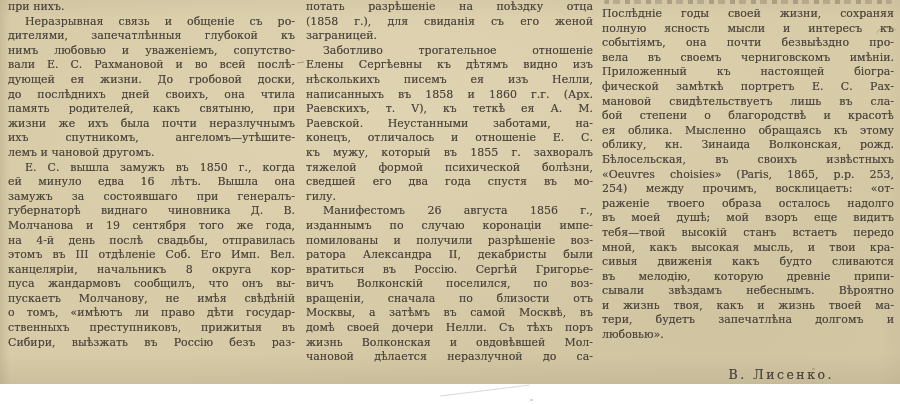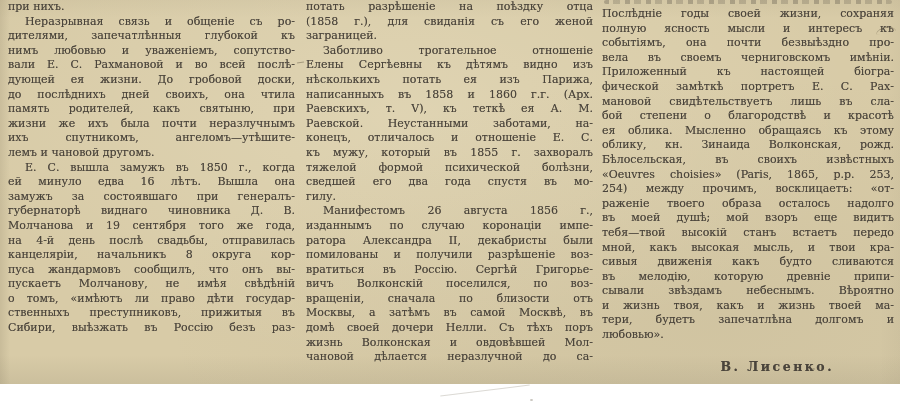--- a/index.html
+++ b/index.html
@@ -32,23 +32,23 @@
   .line.indent{padding-left:17px;}
   
   .clipped-frag{
     height:4px;overflow:hidden;margin:0 2px 3px 2px;opacity:0.55;
     background:repeating-linear-gradient(90deg,
       rgba(74,68,59,0.55) 0 5px, rgba(74,68,59,0) 5px 9px,
       rgba(74,68,59,0.4) 9px 16px, rgba(74,68,59,0) 16px 21px);
     border-radius:2px;
   }
   .signature{
-    margin-top:17px;padding-right:60px;
+    margin-top:25px;padding-right:60px;
     text-align:right;text-align-last:right;
-    font-size:12.5px;letter-spacing:2.5px;font-weight:bold;
+    font-size:12.5px;letter-spacing:2.5px;
   }
   .pen-mark{
     position:absolute;left:876px;top:27px;width:20px;height:6px;
     border-top:1.6px solid rgba(96,86,66,0.5);
     border-radius:60% 40% 0 0 / 100% 70% 0 0;
     transform:rotate(-4deg);
   }
   .margin-dash{
     position:absolute;left:297px;top:62px;width:7px;height:0;
     border-top:1.4px solid rgba(96,86,66,0.45);
@@ -81,49 +81,50 @@
         <div class="line">память родителей, какъ святыню, при</div>
         <div class="line">жизни же ихъ была почти неразлучнымъ</div>
         <div class="line">ихъ спутникомъ, ангеломъ—утѣшите-</div>
         <div class="line end">лемъ и чановой другомъ.</div>
         <div class="line indent">Е. С. вышла замужъ въ 1850 г., когда</div>
         <div class="line">ей минуло едва 16 лѣтъ. Вышла она</div>
         <div class="line">замужъ за состоявшаго при генералъ-</div>
         <div class="line">губернаторѣ виднаго чиновника Д. В.</div>
         <div class="line">Молчанова и 19 сентября того же года,</div>
         <div class="line">на 4-й день послѣ свадьбы, отправилась</div>
+        <div class="line">этомъ въ III отдѣленіе Соб. Его Имп. Вел.</div>
         <div class="line">канцеляріи, начальникъ 8 округа кор-</div>
         <div class="line">пуса жандармовъ сообщилъ, что онъ вы-</div>
         <div class="line">пускаетъ Молчанову, не имѣя свѣдѣній</div>
         <div class="line">о томъ, «имѣютъ ли право дѣти государ-</div>
         <div class="line">ственныхъ преступниковъ, прижитыя въ</div>
         <div class="line">Сибири, выѣзжать въ Россію безъ раз-</div>
       </div>
   </div>
 
   <div class="column col2">
     <div>
         <div class="line">потать разрѣшеніе на поѣздку отца</div>
         <div class="line">(1858 г.), для свиданія съ его женой</div>
         <div class="line end">заграницей.</div>
         <div class="line indent">Заботливо трогательное отношеніе</div>
         <div class="line">Елены Сергѣевны къ дѣтямъ видно изъ</div>
-        <div class="line">нѣсколькихъ потать ея изъ Парижа,</div>
+        <div class="line">нѣсколькихъ писемъ ея изъ Нелли,</div>
         <div class="line">написанныхъ въ 1858 и 1860 г.г. (Арх.</div>
         <div class="line">Раевскихъ, т. V), къ теткѣ ея А. М.</div>
         <div class="line">Раевской. Неустанными заботами, на-</div>
         <div class="line">конецъ, отличалось и отношеніе Е. С.</div>
         <div class="line">къ мужу, который въ 1855 г. захворалъ</div>
         <div class="line">тяжелой формой психической болѣзни,</div>
         <div class="line">сведшей его два года спустя въ мо-</div>
         <div class="line end">гилу.</div>
         <div class="line indent">Манифестомъ 26 августа 1856 г.,</div>
         <div class="line">изданнымъ по случаю коронаціи импе-</div>
+        <div class="line">помилованы и получили разрѣшеніе воз-</div>
         <div class="line">ратора Александра II, декабристы были</div>
-        <div class="line">помилованы и получили разрѣшеніе воз-</div>
         <div class="line">вратиться въ Россію. Сергѣй Григорье-</div>
         <div class="line">вичъ Волконскій поселился, по воз-</div>
         <div class="line">вращеніи, сначала по близости отъ</div>
         <div class="line">Москвы, а затѣмъ въ самой Москвѣ, въ</div>
         <div class="line">домѣ своей дочери Нелли. Съ тѣхъ поръ</div>
         <div class="line">жизнь Волконская и овдовѣвшей Мол-</div>
         <div class="line">чановой дѣлается неразлучной до са-</div>
       </div>
   </div>
 

